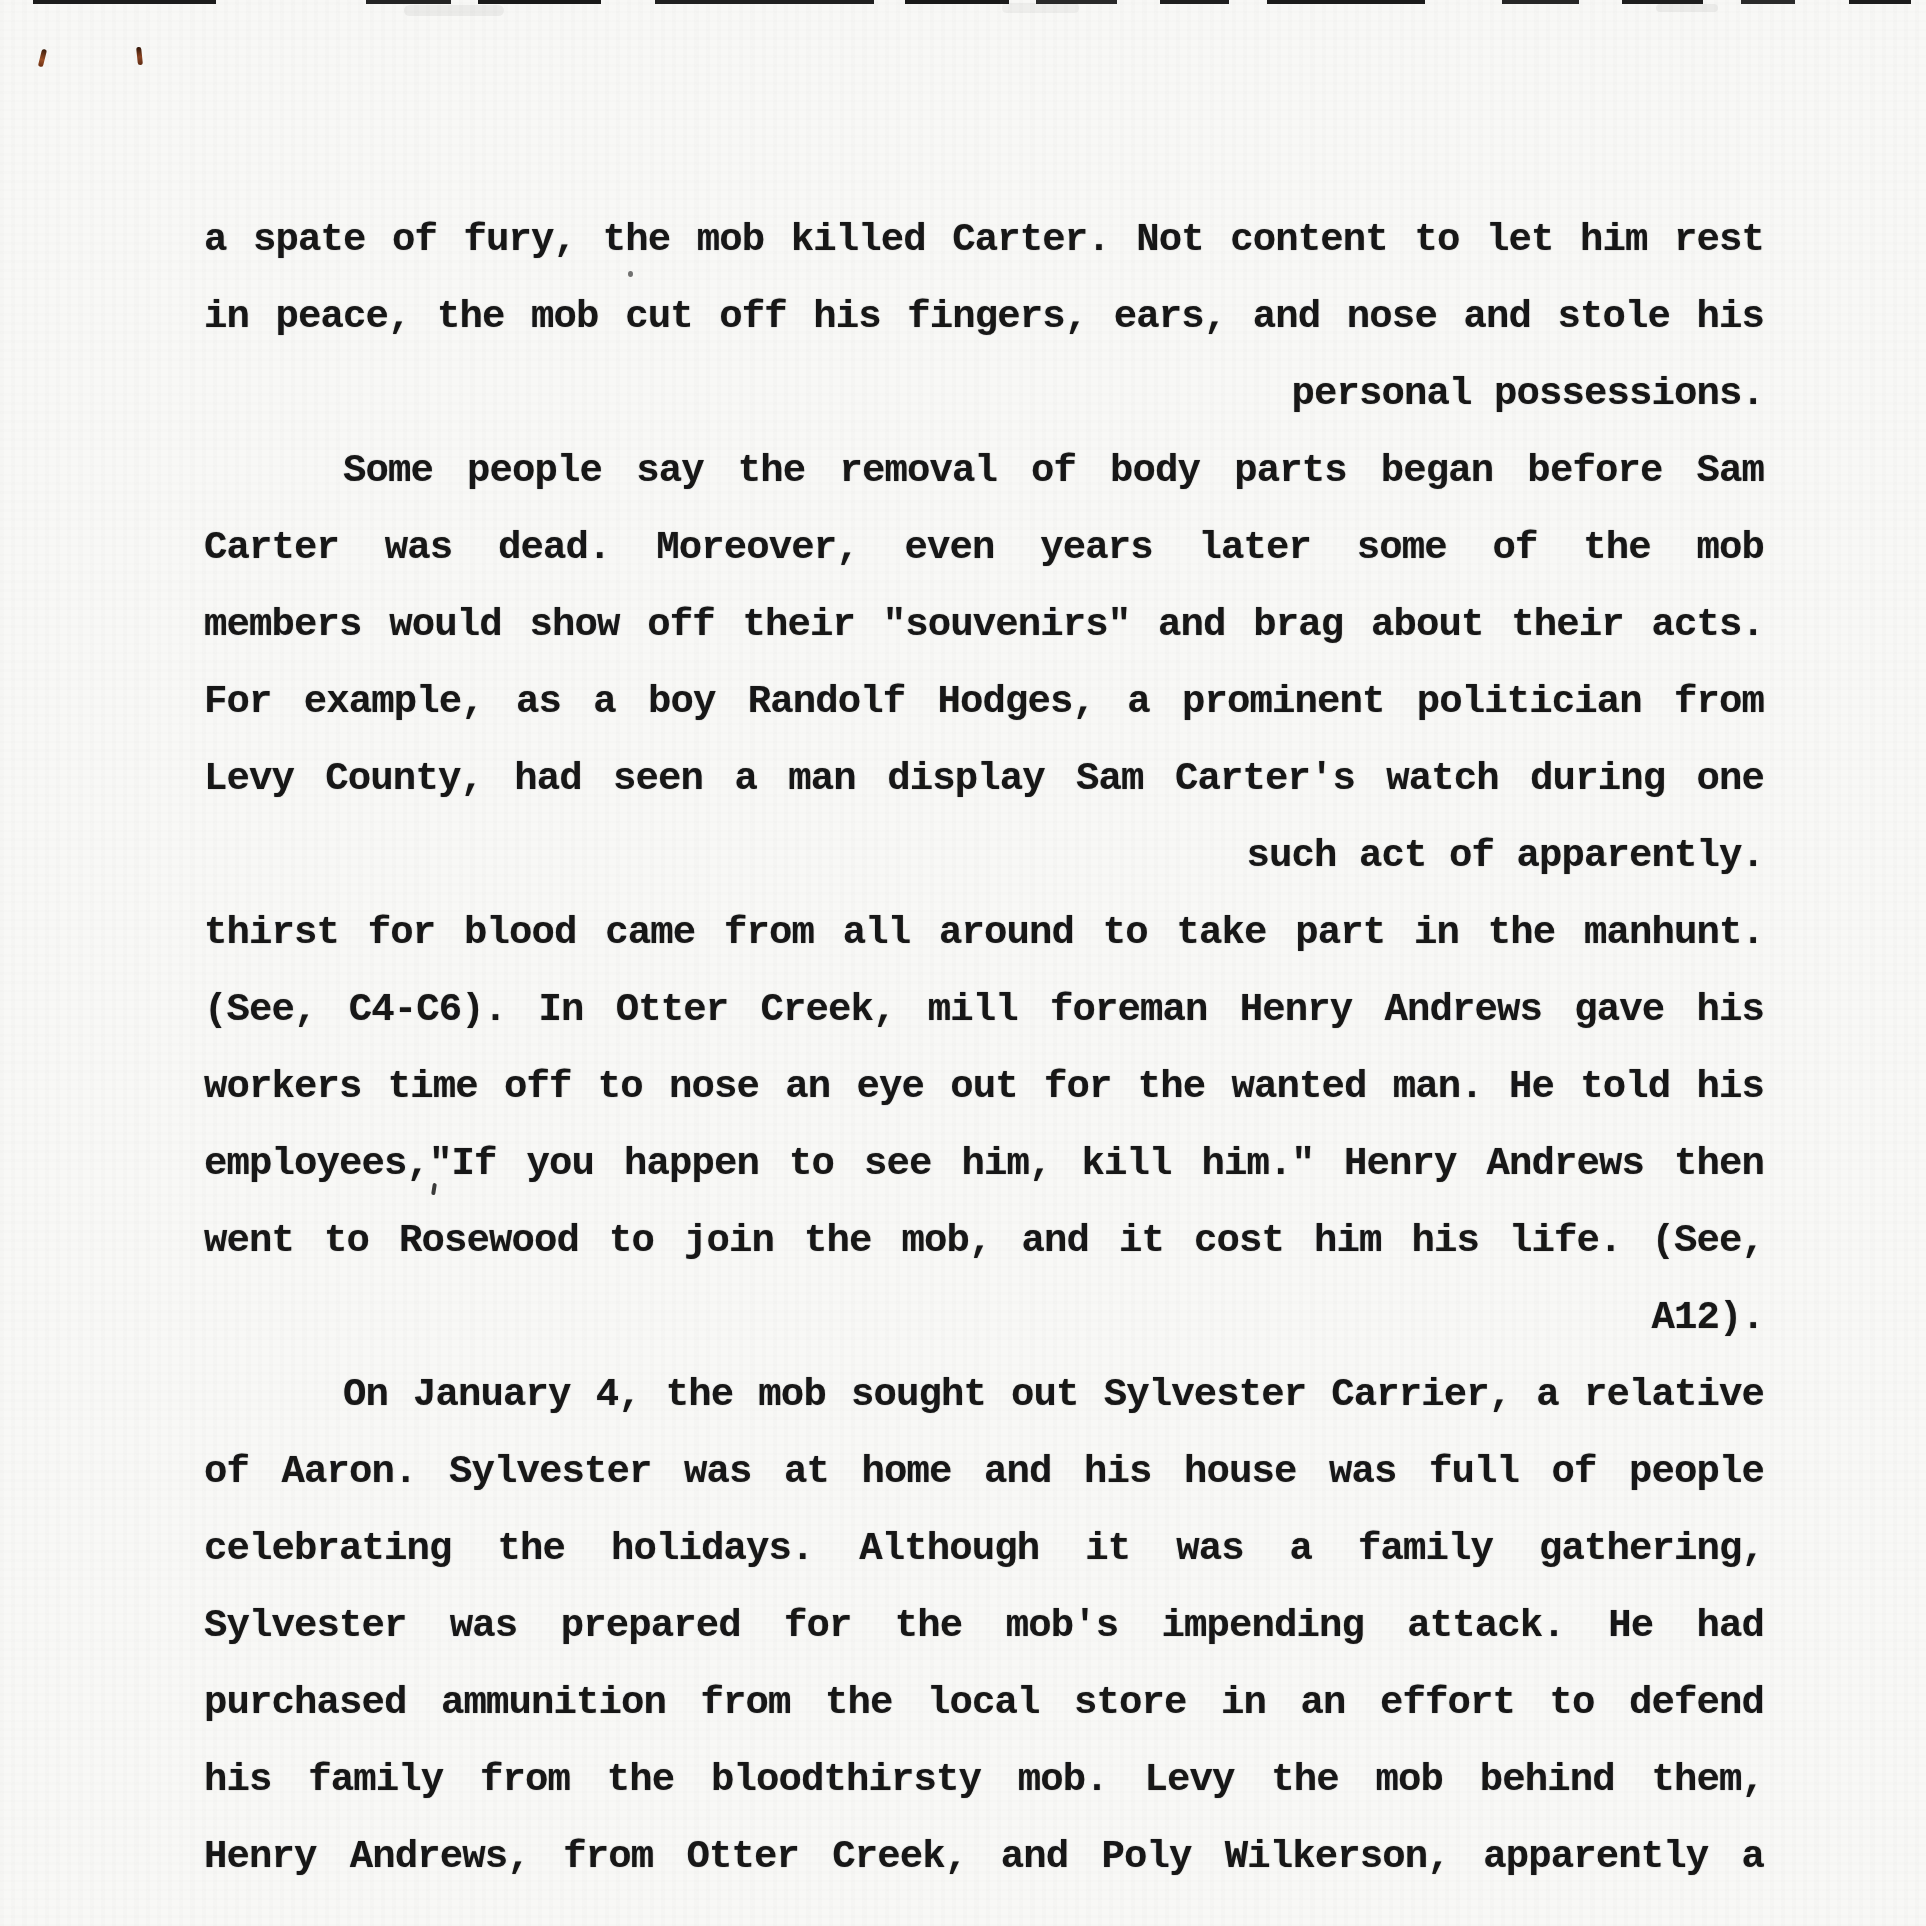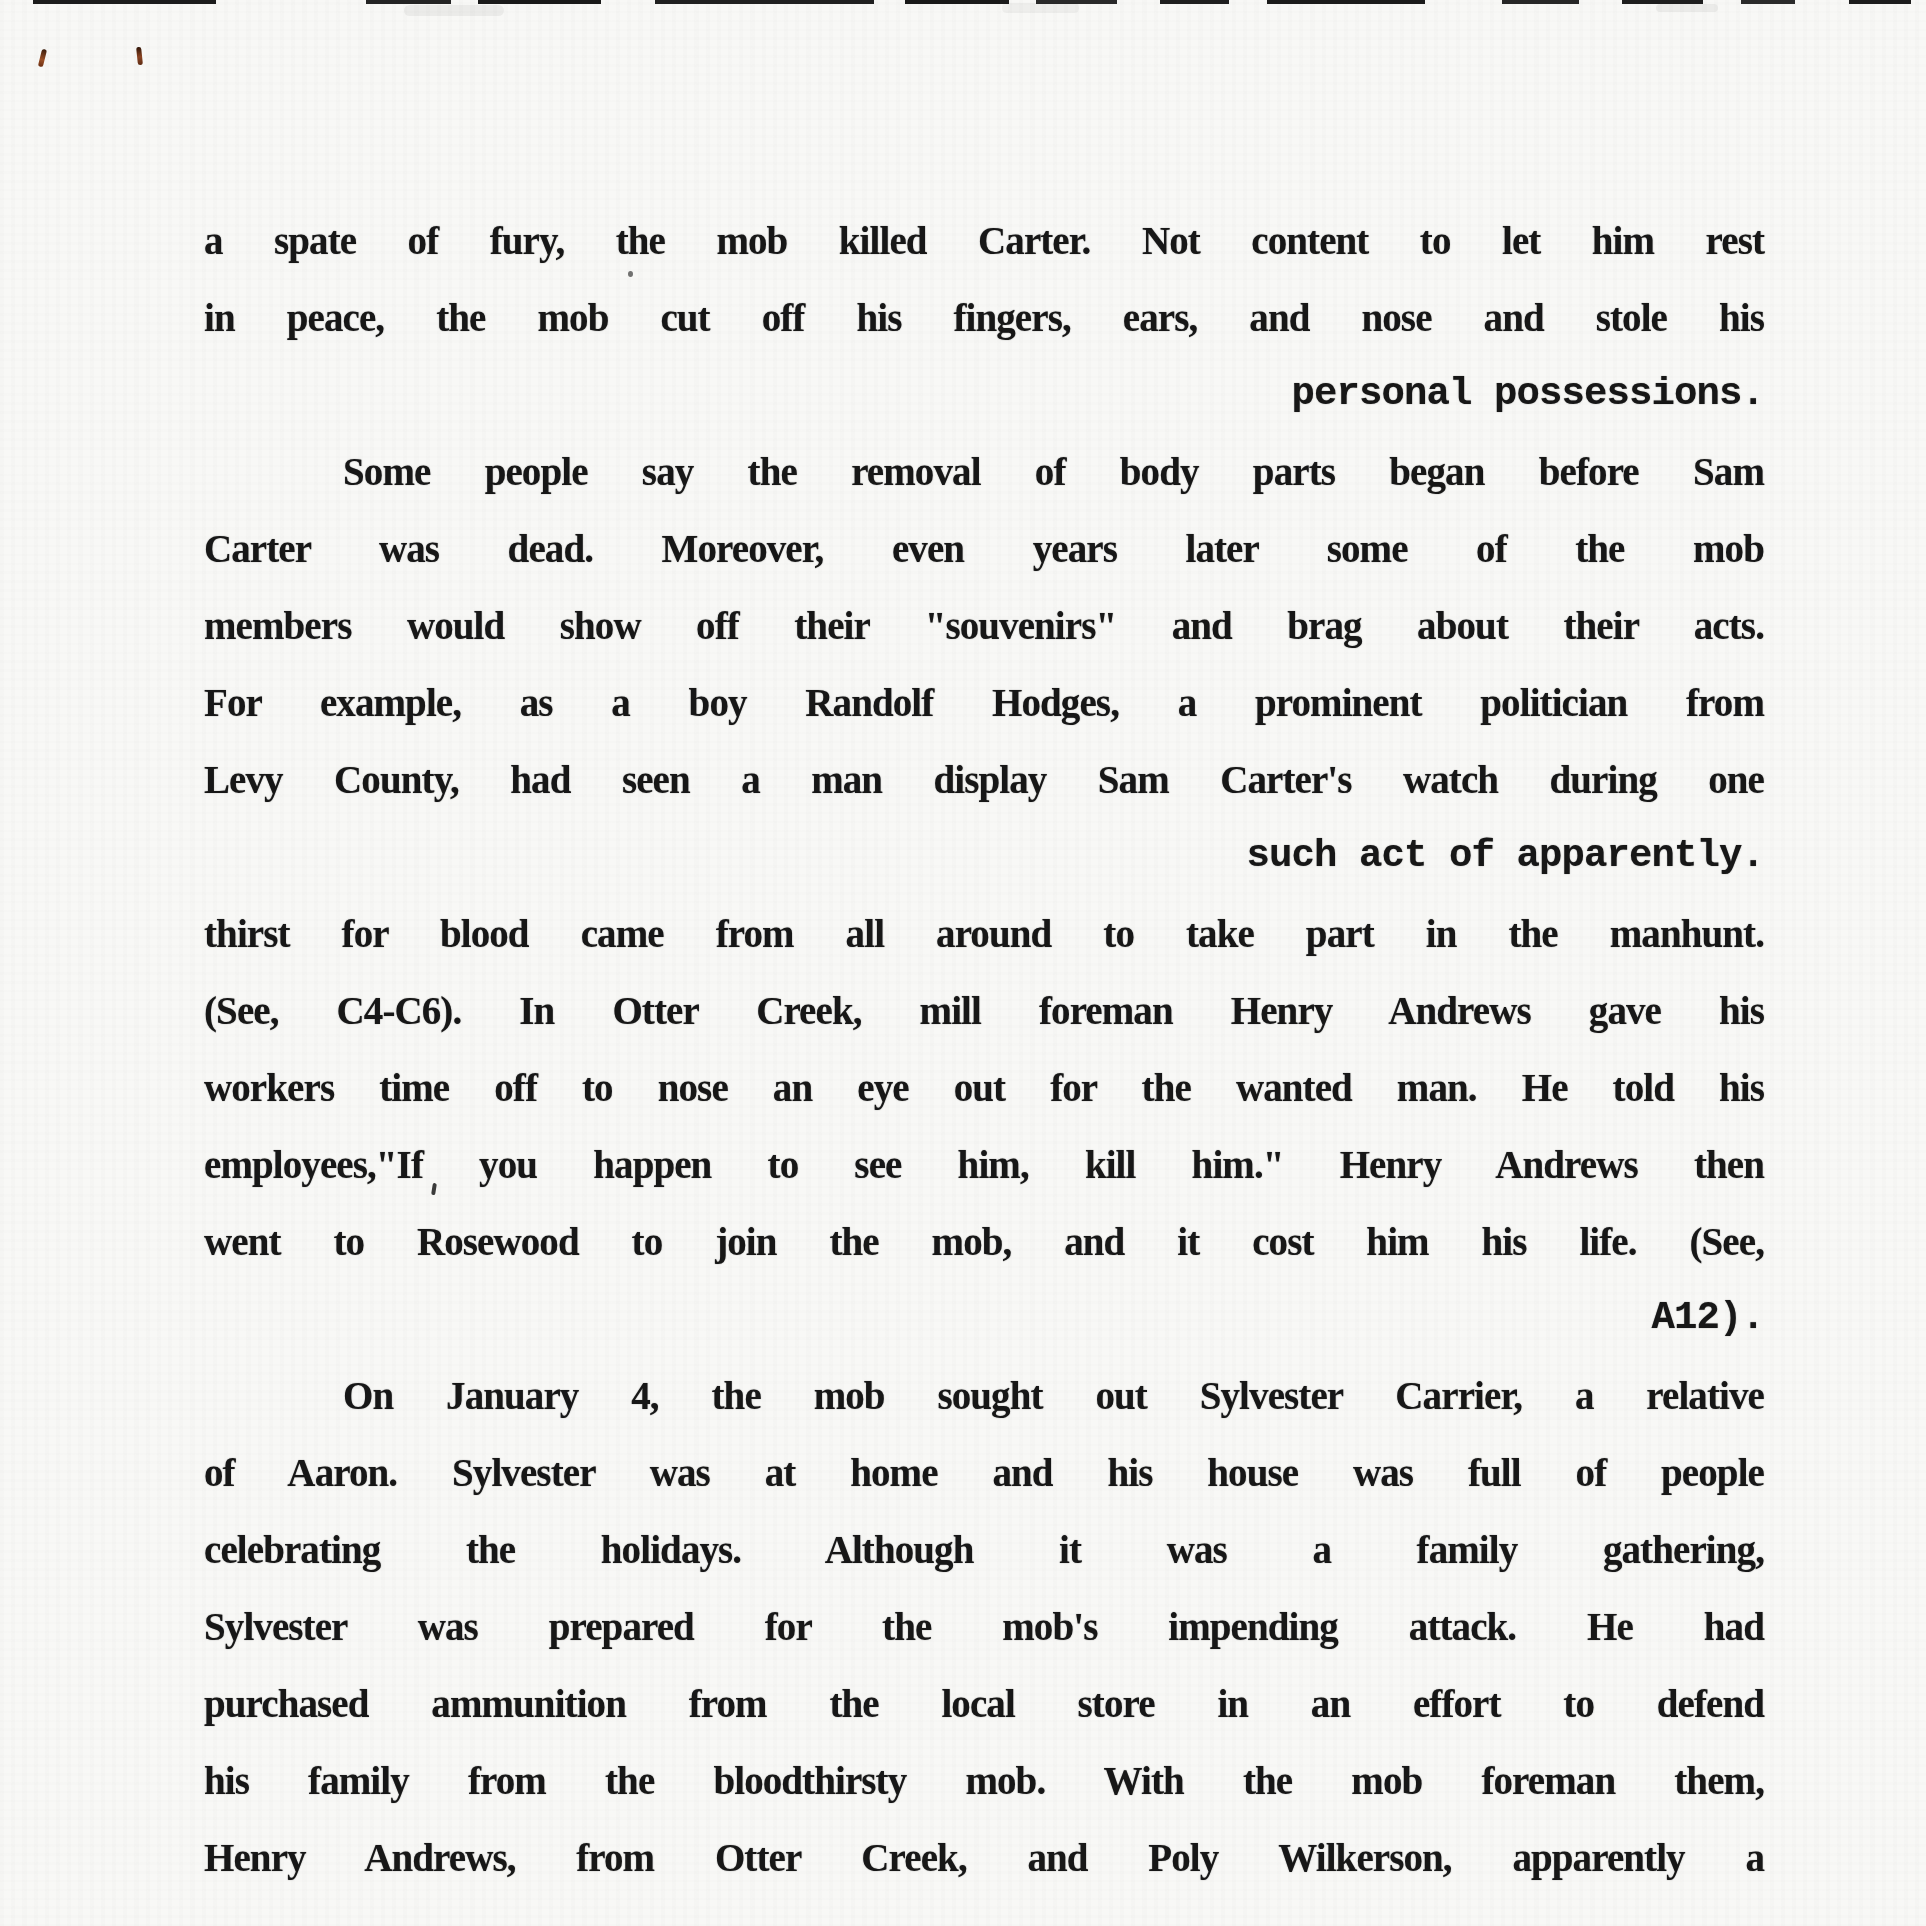--- a/index.html
+++ b/index.html
@@ -51,21 +51,21 @@
   .mark-dot{position:absolute;left:628px;top:271px;width:5px;height:5.8px;background:#2a2a2a;border-radius:50%;opacity:.65;}
 
   
   .text-block{
     position:absolute;left:204px;top:202px;width:1560px;
     font-size:39px;font-weight:700;letter-spacing:-0.9px;
     color:#171717;
     text-shadow:0 0 1.2px rgba(10,10,10,0.45);
   }
   .line{height:77px;line-height:77px;}
-  .line.j{text-align:justify;text-align-last:justify;white-space:normal;font-family:Liberation Serif, serif;}
+  .line.j{text-align:justify;text-align-last:justify;white-space:normal;}
   .line.nj{white-space:pre;text-align:right;}
   .line.ind{text-indent:139px;}
 </style>
 </head>
 <body>
 
 <div class="page">
   <div class="top-edge"></div>
   <div class="smudge sm1"></div>
   <div class="smudge sm2"></div>
@@ -89,18 +89,18 @@
       <div class="line j">(See, C4-C6).  In Otter Creek, mill foreman Henry Andrews gave his</div>
       <div class="line j">workers time off to nose an eye out for the wanted man. He told his</div>
       <div class="line j">employees,"If you happen to see him, kill him."  Henry Andrews then</div>
       <div class="line j">went to Rosewood to join the mob, and it cost him his life. (See,</div>
       <div class="line nj">A12).</div>
       <div class="line j ind">On January 4, the mob sought out Sylvester Carrier, a relative</div>
       <div class="line j">of Aaron.  Sylvester was at home and his house was full of people</div>
       <div class="line j">celebrating the holidays.  Although it was a family gathering,</div>
       <div class="line j">Sylvester was prepared for the mob's impending attack.  He had</div>
       <div class="line j">purchased ammunition from the local store in an effort to defend</div>
-      <div class="line j">his family from the bloodthirsty mob.  With the mob foreman them,</div>
+      <div class="line j">his family from the bloodthirsty mob.  Levy the mob behind them,</div>
       <div class="line j">Henry Andrews, from Otter Creek, and Poly Wilkerson, apparently a</div>
     </div>
 
 </div>
 
 
 </body></html>

